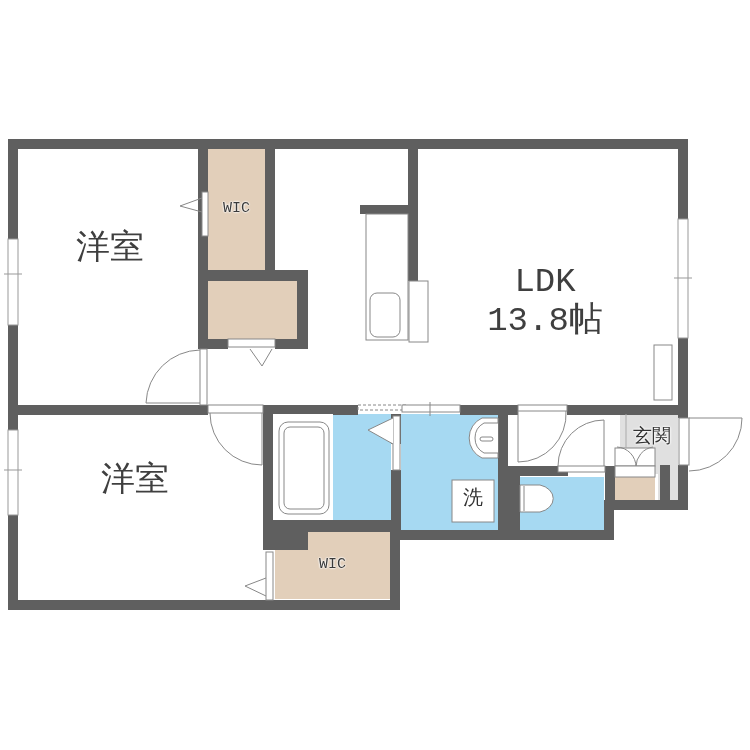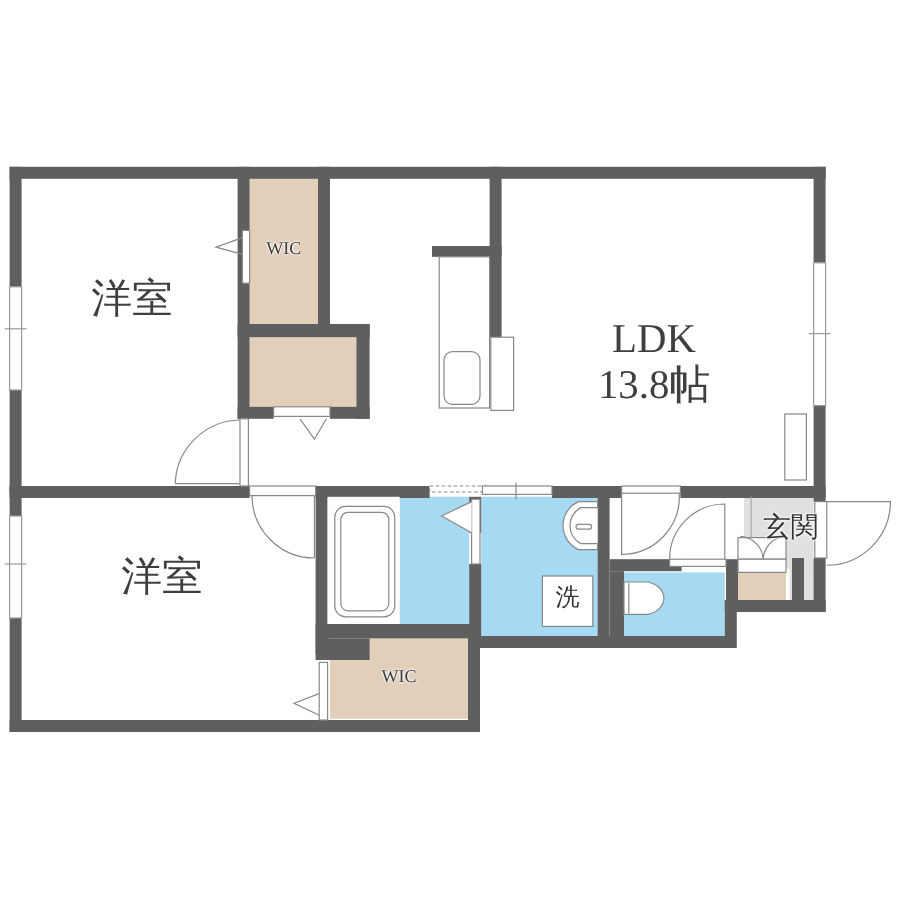--- a/index.html
+++ b/index.html
@@ -1,22 +1,22 @@
 <!DOCTYPE html>
 <html><head>
 <meta charset="utf-8">
 <style>
   html,body{margin:0;padding:0;background:#fff;}
   .stage{position:relative;width:750px;height:750px;background:#fff;overflow:hidden;}
   svg{position:absolute;left:0;top:0;}
-  .lbl{position:absolute;font-family:Liberation Serif, serif;color:#3f3f3f;text-align:center;line-height:1.15;white-space:nowrap;}
+  .lbl{position:absolute;font-family:Liberation Mono, monospace;color:#3f3f3f;text-align:center;line-height:1.15;white-space:nowrap;}
   .big{font-size:34px;}
   .ldk{font-size:34px;margin-top:31px;}
   .wic{font-size:15px;color:#3a3a3a;text-shadow:0 0 2px #fff,0 0 2px #fff,0 0 2px #fff;}
-  .gen{font-size:23px;color:#333;text-shadow:0 0 2px #fff,0 0 2px #fff,0 0 3px #fff;text-align:right;}
+  .gen{font-size:19px;color:#333;text-shadow:0 0 2px #fff,0 0 2px #fff,0 0 3px #fff;}
   .sen{font-size:20px;color:#333;}
 </style>
 </head>
 <body>
 
 <div class="stage">
   <svg width="750" height="750" viewBox="0 0 750 750">
 
     <g>
       <rect x="208" y="148" width="57" height="122" fill="#e2cfba"></rect>

